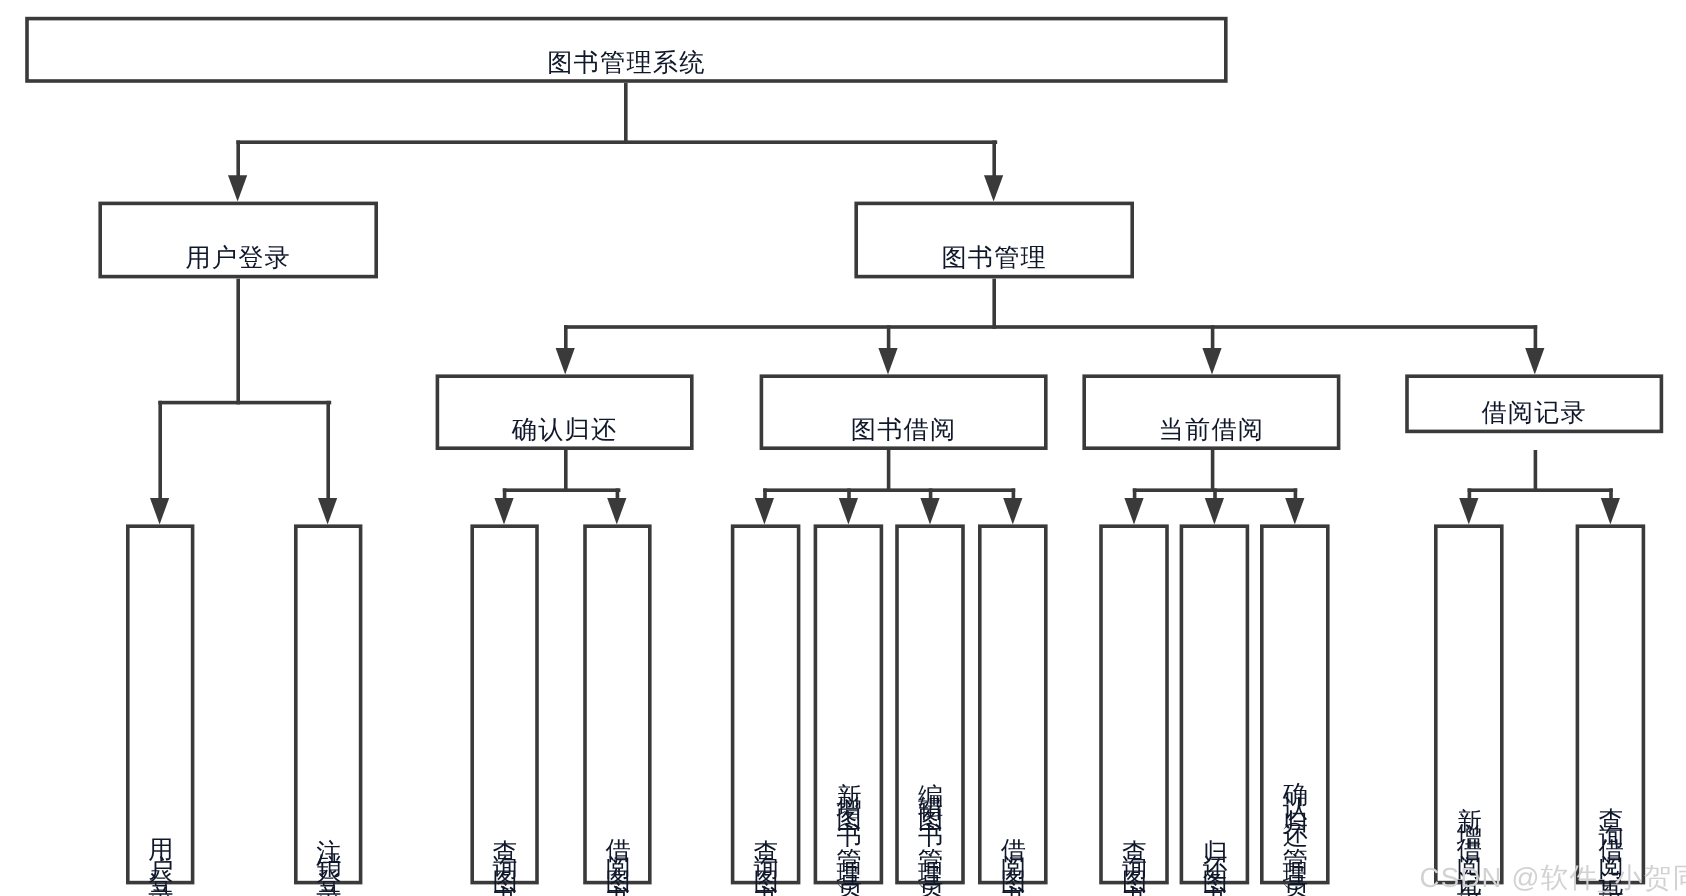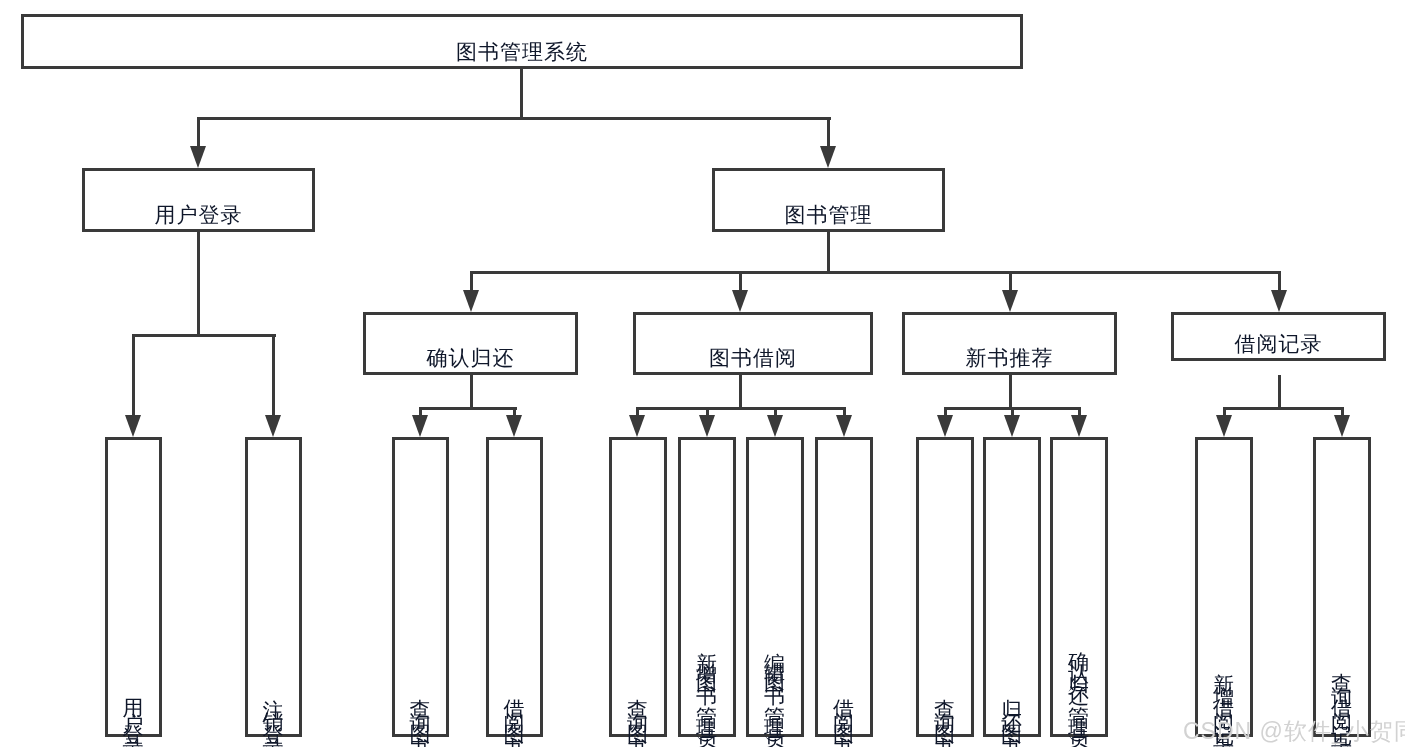--- a/index.html
+++ b/index.html
@@ -110,21 +110,21 @@
     <span>图书管理</span>
   </div>
 
   <div class="box hbox" style="left:363px;top:312px;width:215px;height:63px">
     <span>确认归还</span>
   </div>
   <div class="box hbox" style="left:633px;top:312px;width:240px;height:63px">
     <span>图书借阅</span>
   </div>
   <div class="box hbox" style="left:902px;top:312px;width:215px;height:63px">
-    <span>新书推荐</span>
+    <span>当前借阅</span>
   </div>
   <div class="box hbox" style="left:1171px;top:312px;width:215px;height:49px">
     <span>借阅记录</span>
   </div>
 
   <div class="box leaf" style="left:105px;top:437px;width:57px;height:300px">
     <span>用户登录</span>
   </div>
   <div class="box leaf" style="left:245px;top:437px;width:57px;height:300px">
     <span>注销登录</span>

